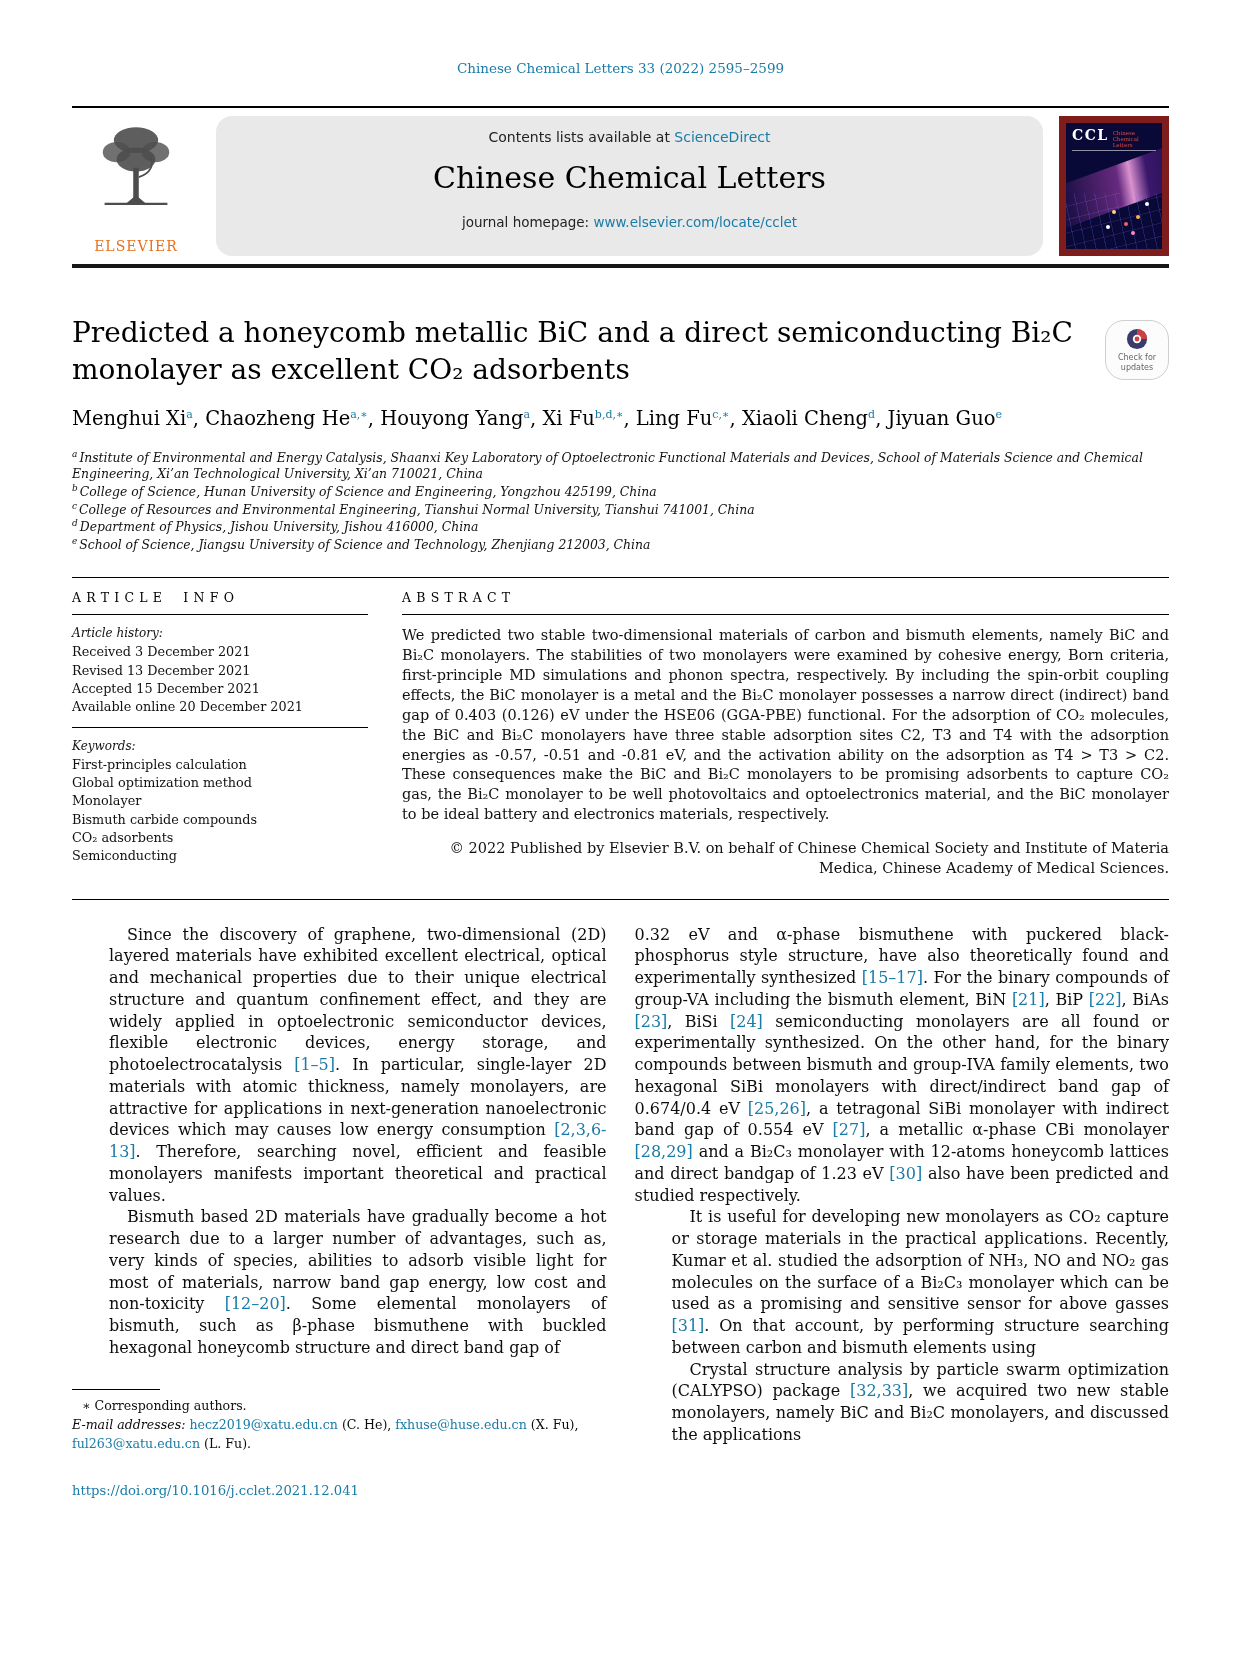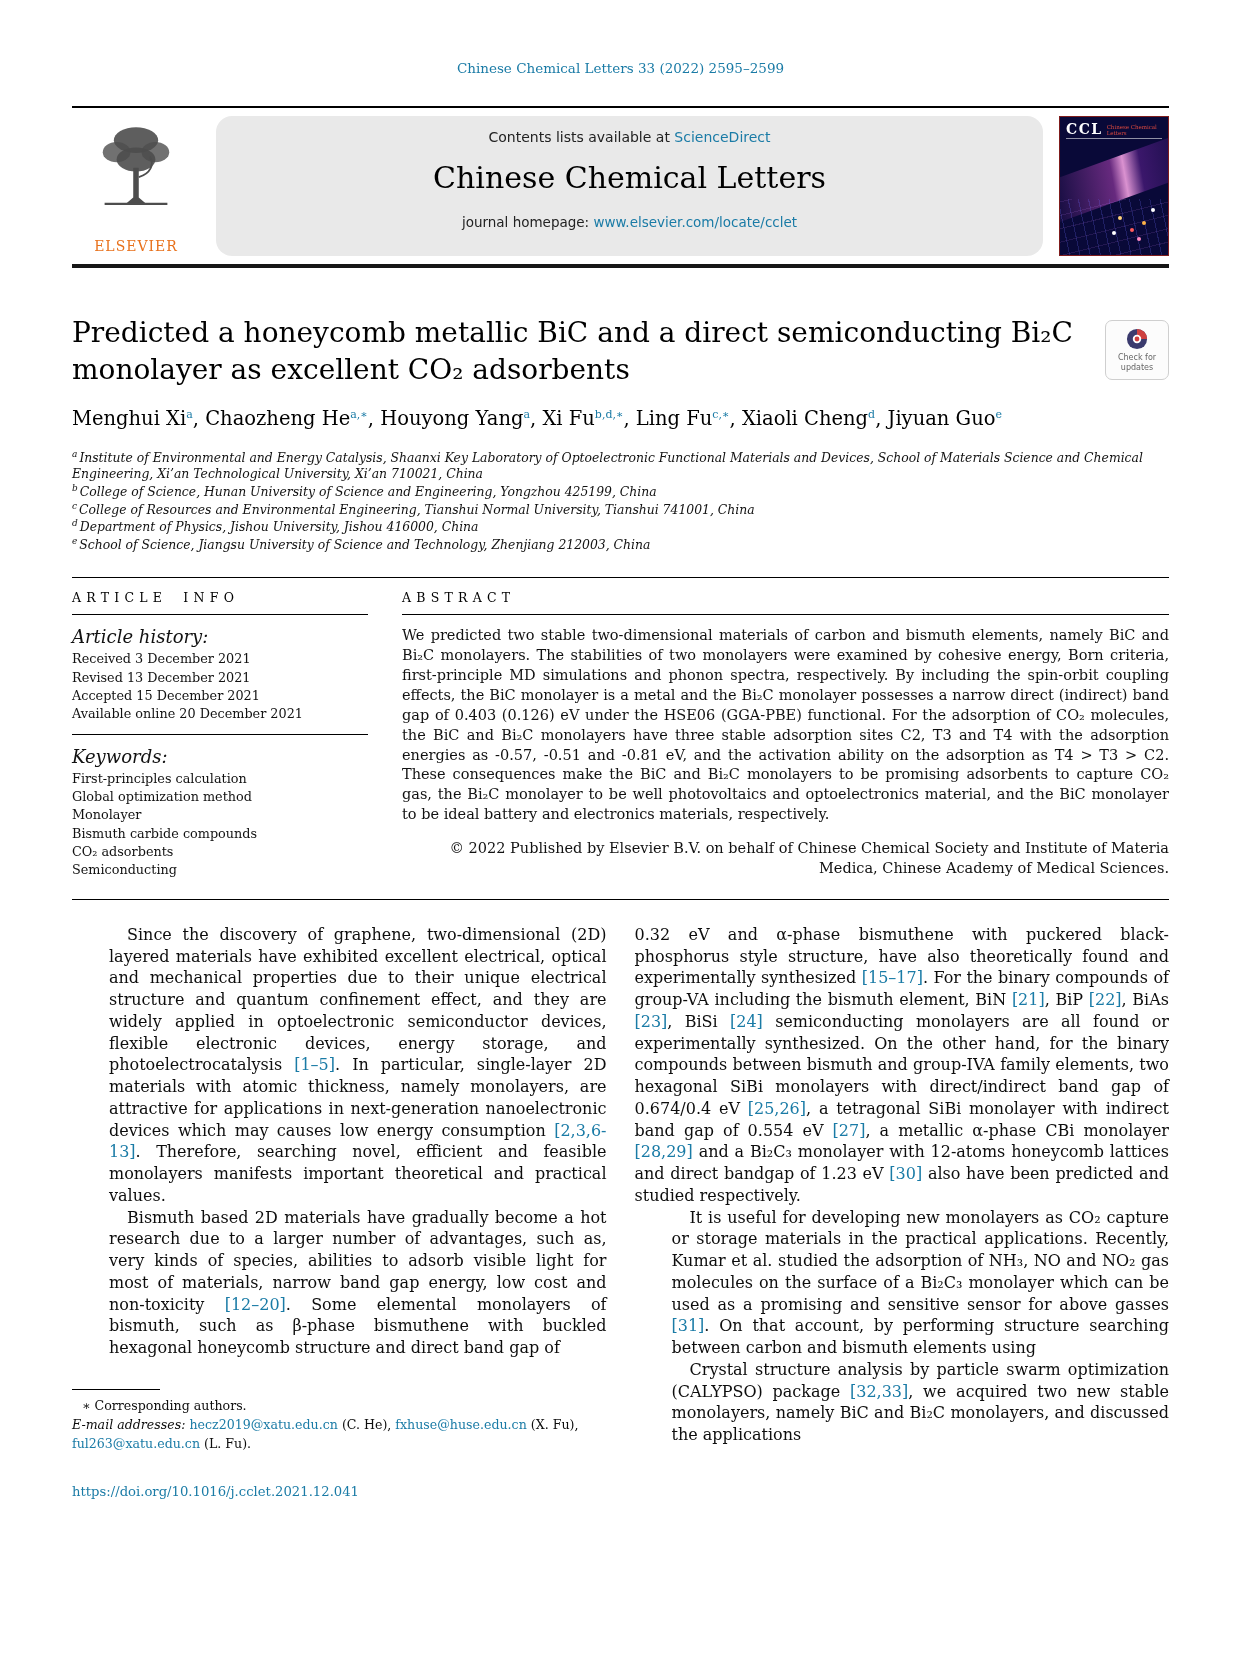--- a/index.html
+++ b/index.html
@@ -23,58 +23,58 @@
   .banner{margin-top:30px;border-top:2px solid #000;border-bottom:4px solid #161616;
           padding:8px 0;display:flex;align-items:stretch;gap:16px;}
   .logo-col{width:128px;display:flex;flex-direction:column;align-items:center;
             justify-content:space-between;padding:2px 0;}
   .els-name{font-size:14px;color:var(--elsevier-orange);letter-spacing:1px;}
   .mid-col{flex:1;background:#e9e9e9;text-align:center;padding:13px 10px 14px;border-radius:16px;}
   .contents-line{font-family:"DejaVu Sans","Liberation Sans",sans-serif;font-size:14px;color:#222;}
   .journal-title{font-size:30px;margin-top:15px;color:#000;}
   .homepage-line{font-family:"DejaVu Sans","Liberation Sans",sans-serif;font-size:13.5px;margin-top:19px;color:#222;}
   .cover-col{width:110px;display:flex;align-items:center;}
-  .cover{width:124px;height:140px;background:#090938;position:relative;overflow:hidden;border:1px solid #7f1d1d;}
+  .cover{width:124px;height:140px;background:#090938;position:relative;overflow:hidden;border:7px solid #7f1d1d;}
   .cover::before{content:"";position:absolute;left:-40px;top:38px;width:210px;height:42px;
     background:linear-gradient(100deg,transparent 12%,rgba(196,74,196,0.5) 44%,rgba(255,170,235,0.85) 50%,rgba(120,40,170,0.45) 58%,transparent 88%);
     transform:rotate(-20deg);}
   .cover::after{content:"";position:absolute;bottom:0;left:0;right:0;height:56px;opacity:.8;
     background:repeating-linear-gradient(78deg,transparent 0 9px,rgba(110,110,255,0.28) 9px 10px),
                repeating-linear-gradient(-14deg,transparent 0 12px,rgba(210,130,255,0.16) 12px 13px);}
   .cover-head{display:flex;gap:4px;align-items:flex-start;margin:5px 6px 0;padding-bottom:2px;
     border-bottom:1px solid rgba(255,255,255,0.55);position:relative;z-index:2;}
   .cover-initials{color:#fff;font-weight:bold;font-size:14px;letter-spacing:1.5px;line-height:1;}
   .cover-sub{color:#e04a3f;font-size:5.5px;line-height:1.1;padding-top:2px;}
   .cover-dots{position:absolute;bottom:30px;right:22px;width:4px;height:4px;border-radius:50%;
     background:#ffb347;z-index:2;
     box-shadow:-12px 7px 0 #ff5c5c,-24px -5px 0 #ffd27a,9px -13px 0 #ffffff,-5px 16px 0 #ff8ac2,-30px 10px 0 #ffffff;}
 
   
   .title-row{margin-top:46px;display:flex;gap:28px;align-items:flex-start;}
   .title{font-size:28px;font-weight:400;line-height:1.33;flex:1;color:#000;}
-  .badge{width:64px;height:60px;border:1px solid #cfcfcf;border-radius:7px;background:#fcfcfc;
+  .badge{width:64px;height:60px;border:1px solid #cfcfcf;border-radius:19px;background:#fcfcfc;
     display:flex;flex-direction:column;align-items:center;justify-content:center;gap:3px;flex-shrink:0;margin-top:6px;}
   .badge-txt{font-family:"DejaVu Sans","Liberation Sans",sans-serif;font-size:8px;color:#666;
     text-align:center;line-height:1.25;}
 
   
   .authors{margin-top:18px;font-size:19.5px;line-height:1.35;color:#000;}
   .asup{color:var(--link);font-size:11px;}
   .affils{margin-top:16px;font-style:italic;font-size:12.4px;line-height:1.33;color:#111;}
   .affils sup{font-size:9px;margin-right:2px;}
 
   
   .info-block{margin-top:24px;border-top:1.5px solid #000;border-bottom:1.5px solid #000;
     display:flex;gap:34px;padding:12px 0 20px;}
   .info-left{width:296px;flex-shrink:0;}
   .info-right{flex:1;}
   .sec-head{font-size:12.5px;letter-spacing:0.42em;word-spacing:0.55em;color:#000;}
   .sec-rule{border-bottom:1px solid #000;margin:9px 0 11px;}
   .mid-rule{border-bottom:1px solid #000;margin:11px 0 11px;}
-  .hist-label,.kw-label{font-style:italic;font-size:18px;margin-bottom:3px;}
+  .hist-label,.kw-label{font-style:italic;font-size:12px;margin-bottom:3px;}
   .hist-line,.kw-line{font-size:12.8px;line-height:1.42;}
   .abstract-text{font-size:14.5px;line-height:1.37;text-align:justify;}
   .abstract-copy{font-size:14.5px;line-height:1.37;text-align:right;margin-top:14px;}
 
   
   .body-cols{margin-top:24px;display:flex;gap:28px;}
   .col{flex:1;font-size:16px;line-height:1.36;text-align:justify;color:#0d0d0d;}
   .para.indent{text-indent:18px;margin-left:37px;}
 
   

